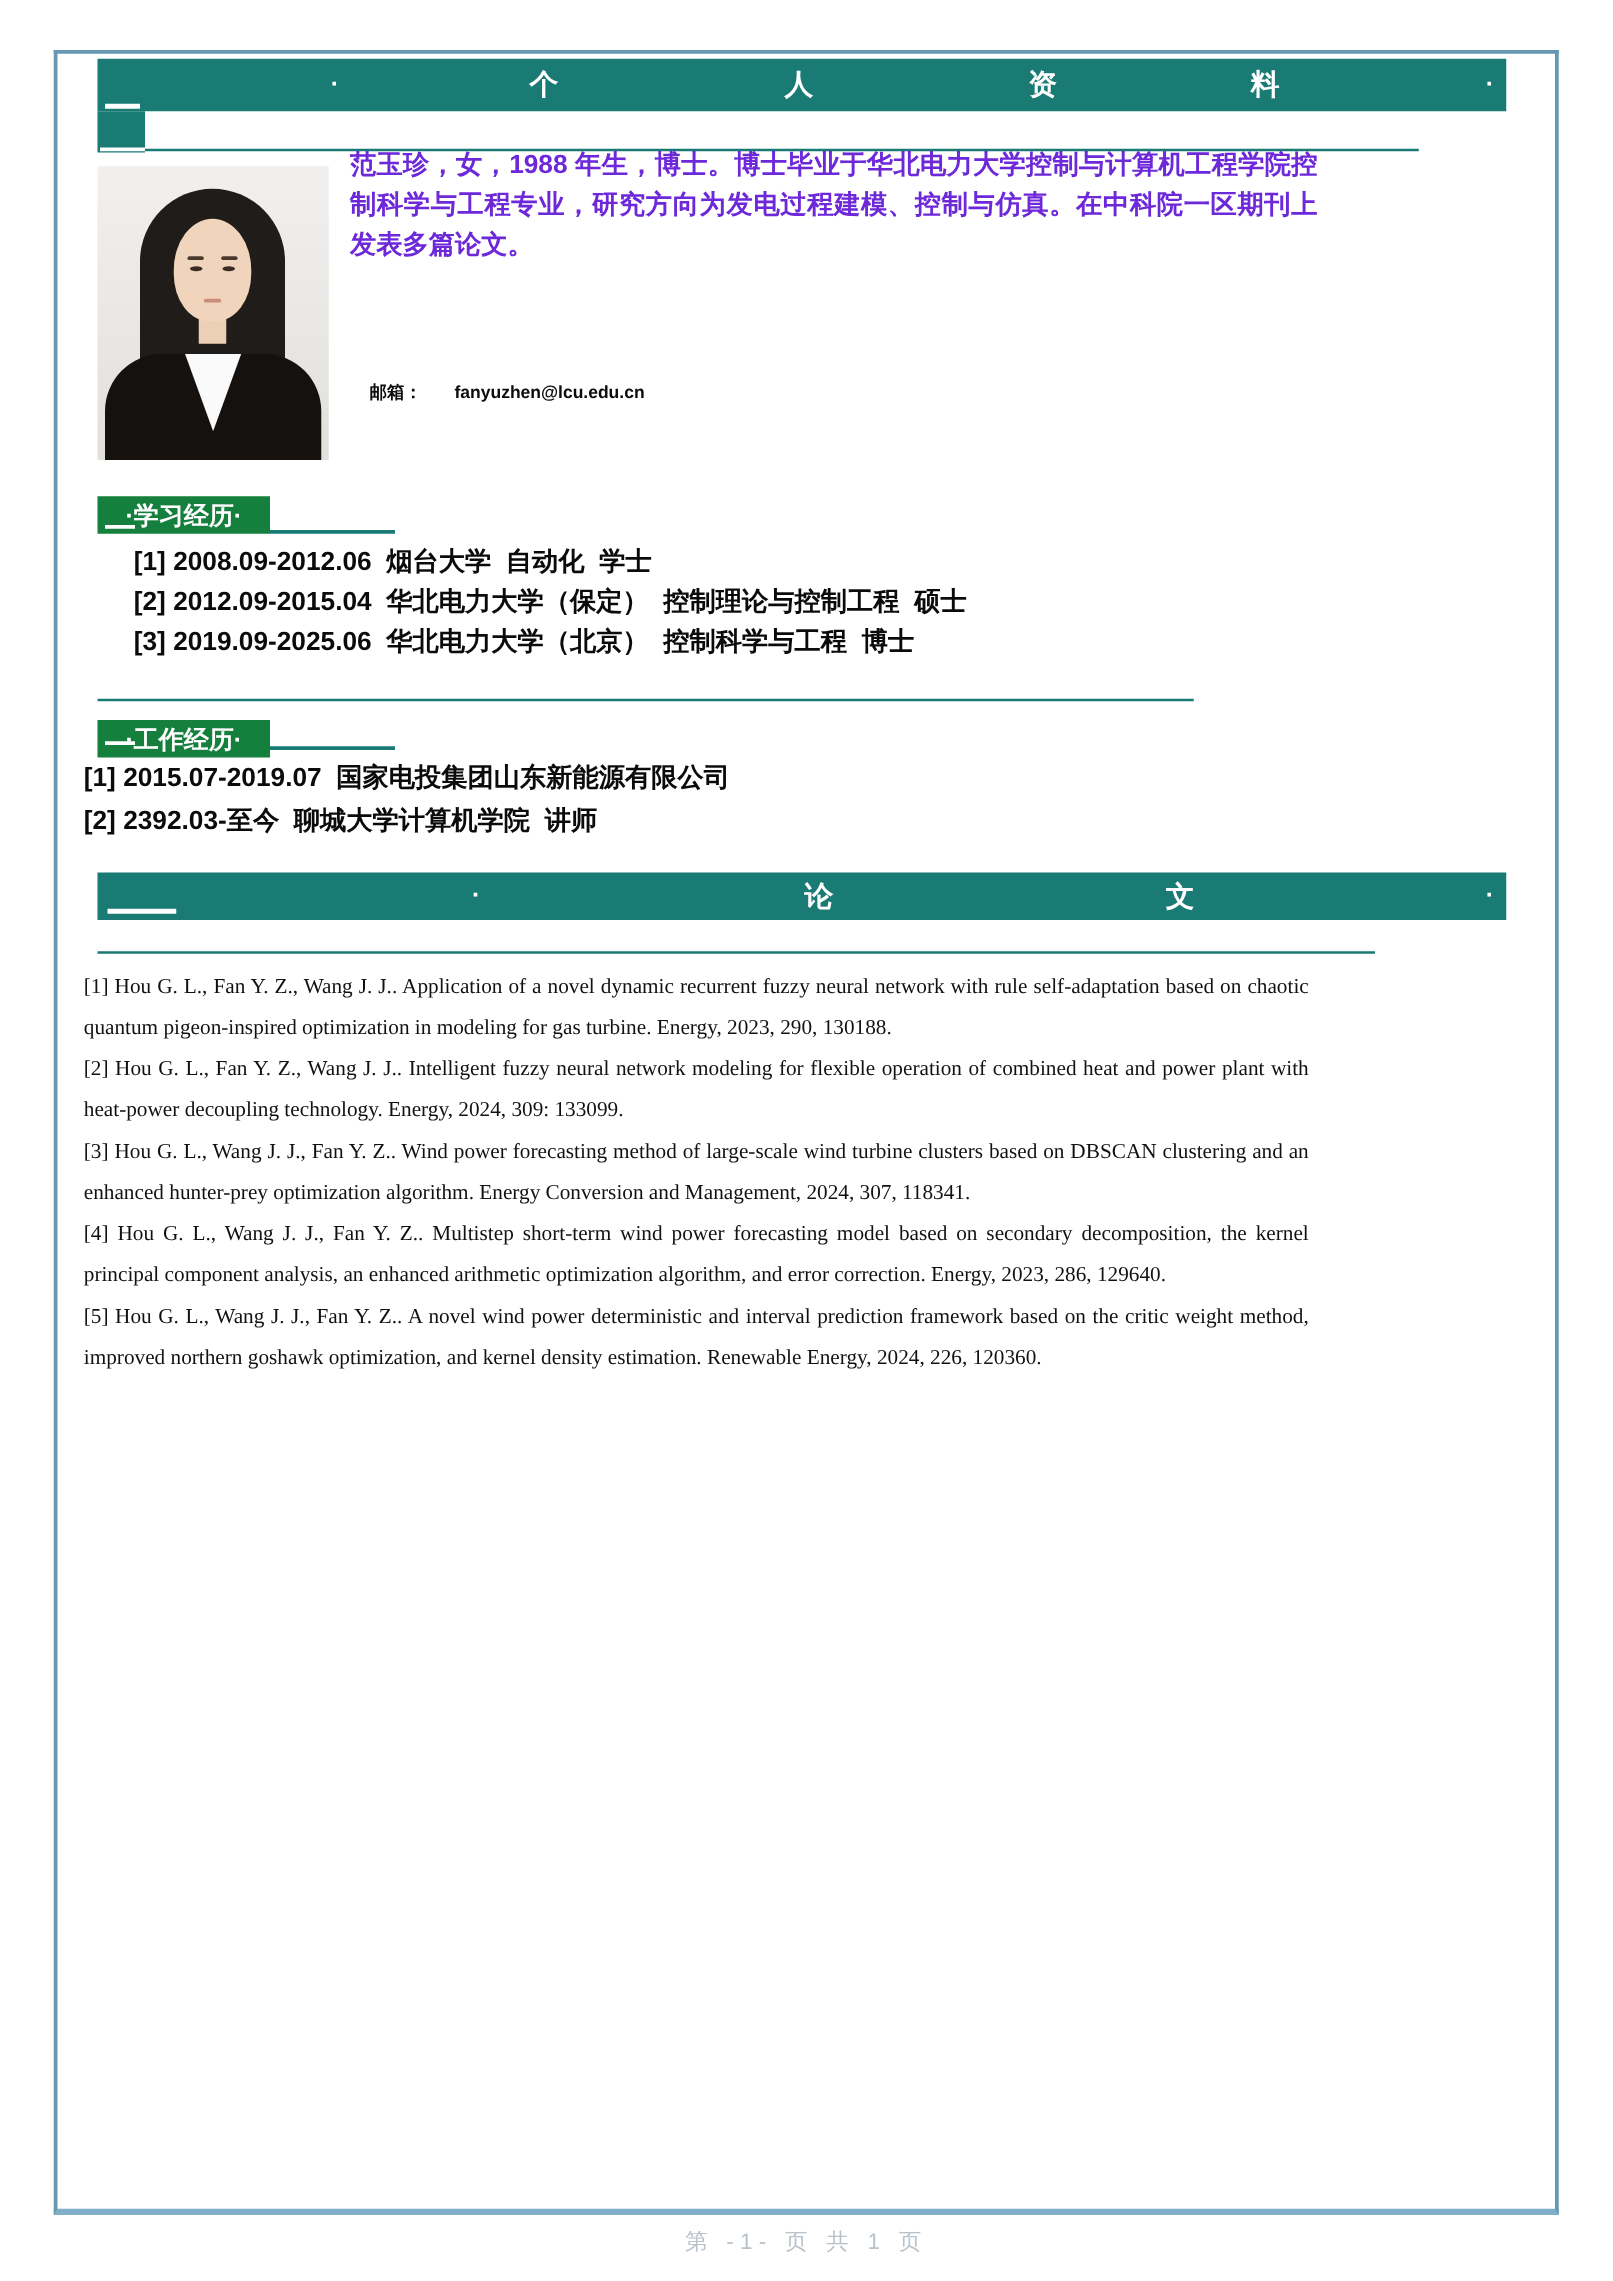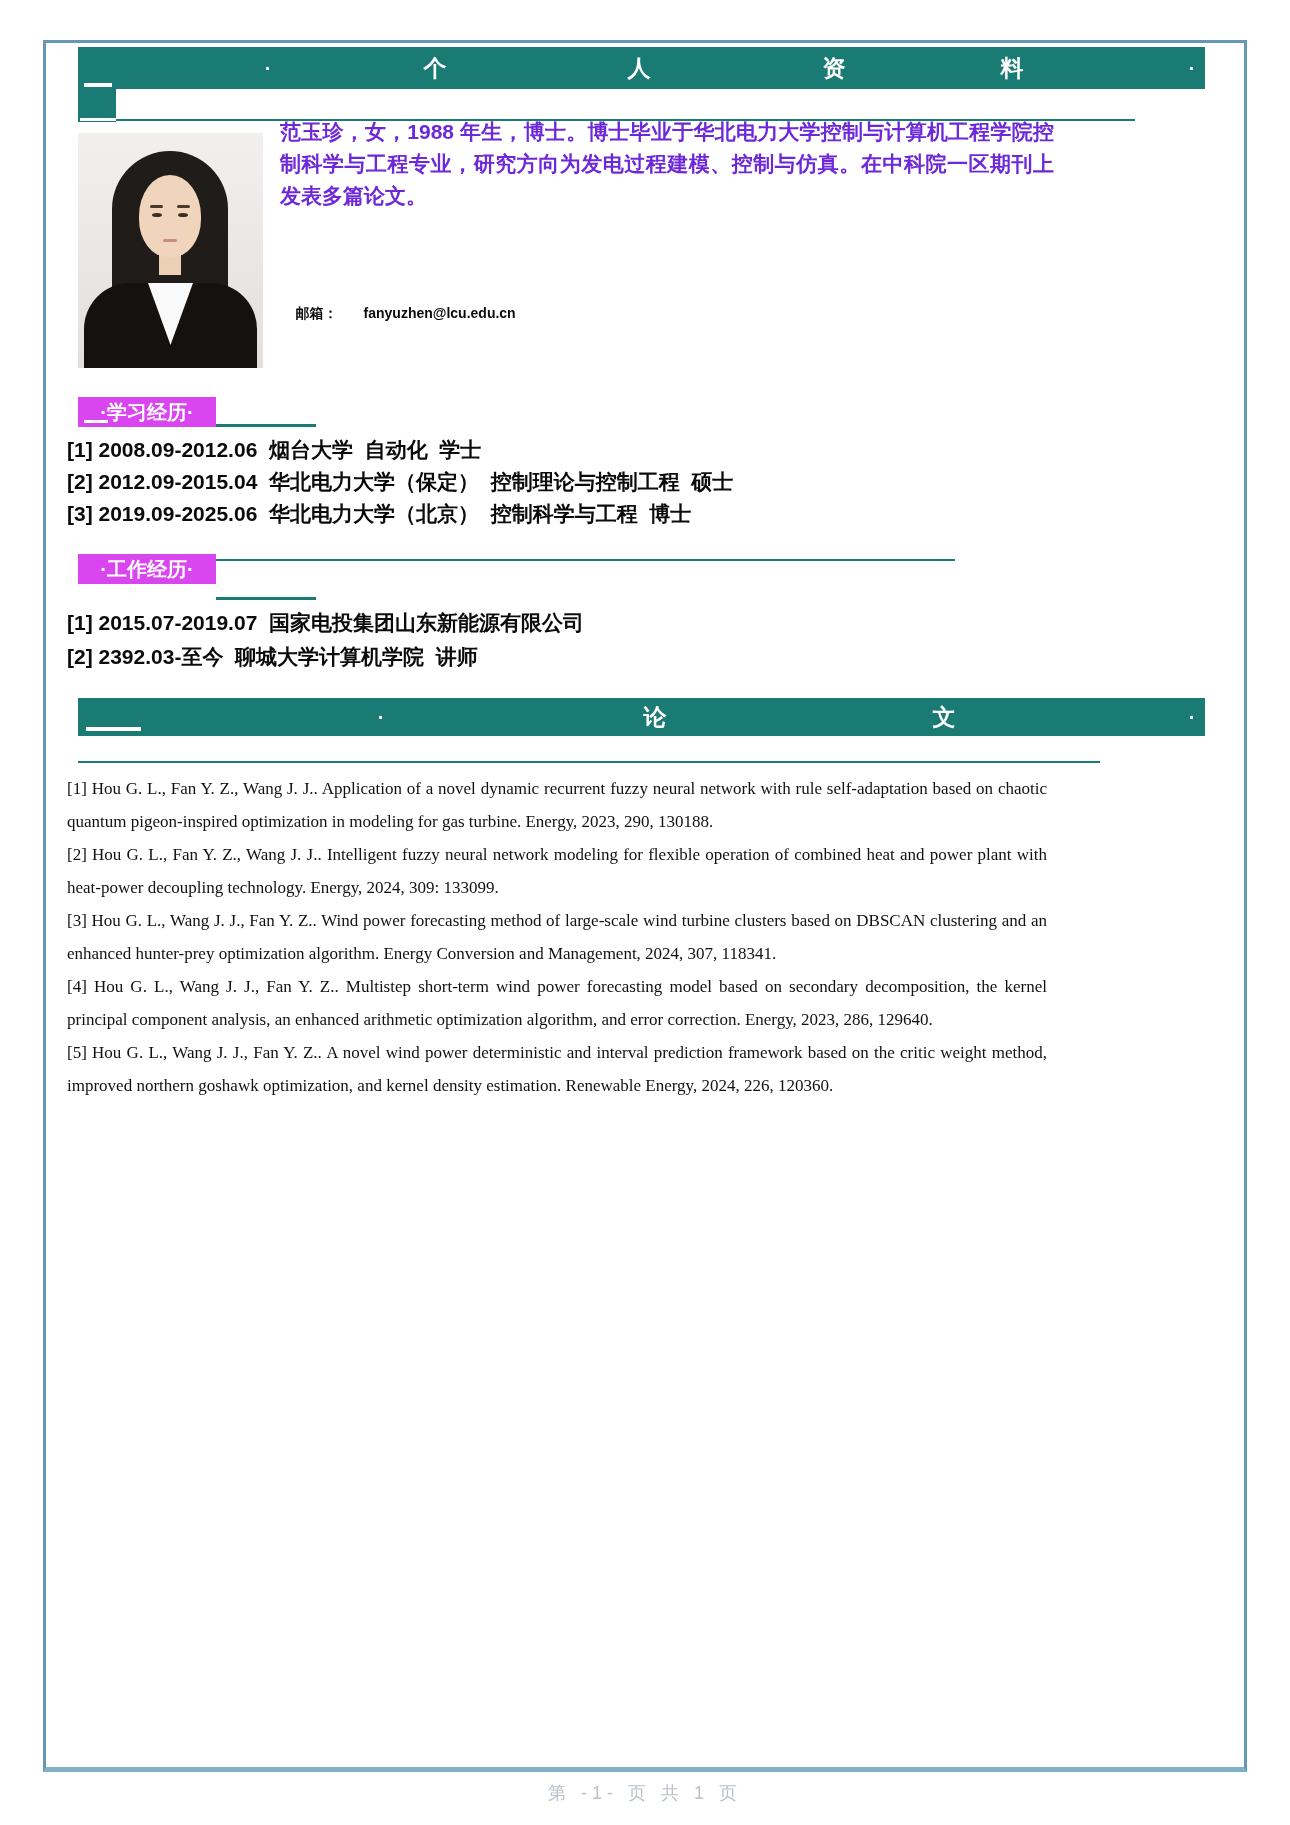--- a/index.html
+++ b/index.html
@@ -29,25 +29,25 @@
   .hline3 { left:78px;  top:761px; width:1022px; }
   .dash-white { position:absolute; background:#ffffff; height:4px; }
   .dash-a { left:84px; top:83px;  width:28px; }
   .dash-b { left:80px; top:118px; width:36px; height:3px; }
   .dash-c { left:86px; top:727px; width:55px; }
   .dash-d { left:84px; top:420px; width:24px; height:3px; }
   .dash-e { left:84px; top:593px; width:24px; height:3px; }
   
   .sec-box {
     position:absolute; left:78px; width:138px; height:30px;
-    background:#d946ef; color:#ffffff; font-weight:bold; font-size:20px;
+    background:#15803d; color:#ffffff; font-weight:bold; font-size:20px;
     display:flex; align-items:center; justify-content:center; white-space:nowrap;
   }
   .sec-box-edu  { top:397px; }
-  .sec-box-work { top:554px; }
+  .sec-box-work { top:576px; }
   .sec-underline { position:absolute; height:3px; background:#1a7a74; width:100px; left:216px; }
   .sec-underline-edu  { top:424px; }
   .sec-underline-work { top:597px; }
   
   .photo {
     position:absolute; left:78px; top:133px; width:185px; height:235px;
     background:linear-gradient(#f1f0ee,#e2e0dd); overflow:hidden;
   }
   .photo .hair {
     position:absolute; left:34px; top:18px; width:116px; height:240px;
@@ -79,21 +79,21 @@
     font-size:21px; font-weight:bold; color:#6d28d9;
     line-height:32px; text-align:justify;
   }
   .email-row {
     position:absolute; left:280px; top:289px;
     font-size:14px; font-weight:bold; color:#0b0b0b; white-space:pre-wrap;
   }
   .email-row .email-value { margin-left:26px; }
   .cjk-list { position:absolute; left:67px; font-size:21px; font-weight:bold; color:#0b0b0b; }
   .cjk-list .item { white-space:pre-wrap; }
-  .edu-list  { top:434px; } .edu-list .item  { line-height:32px; }
+  .edu-list  { top:434px;margin-left:40px; } .edu-list .item  { line-height:32px; }
   .work-list { top:606px; } .work-list .item { line-height:34px; }
   
   .pubs {
     position:absolute; left:67px; top:772px; width:980px;
     font-family:"Liberation Serif", serif; font-size:17px; color:#111111;
     line-height:33px; text-align:justify;
   }
   
   .footer {
     position:absolute; left:0; top:1781px; width:1290px; text-align:center;

